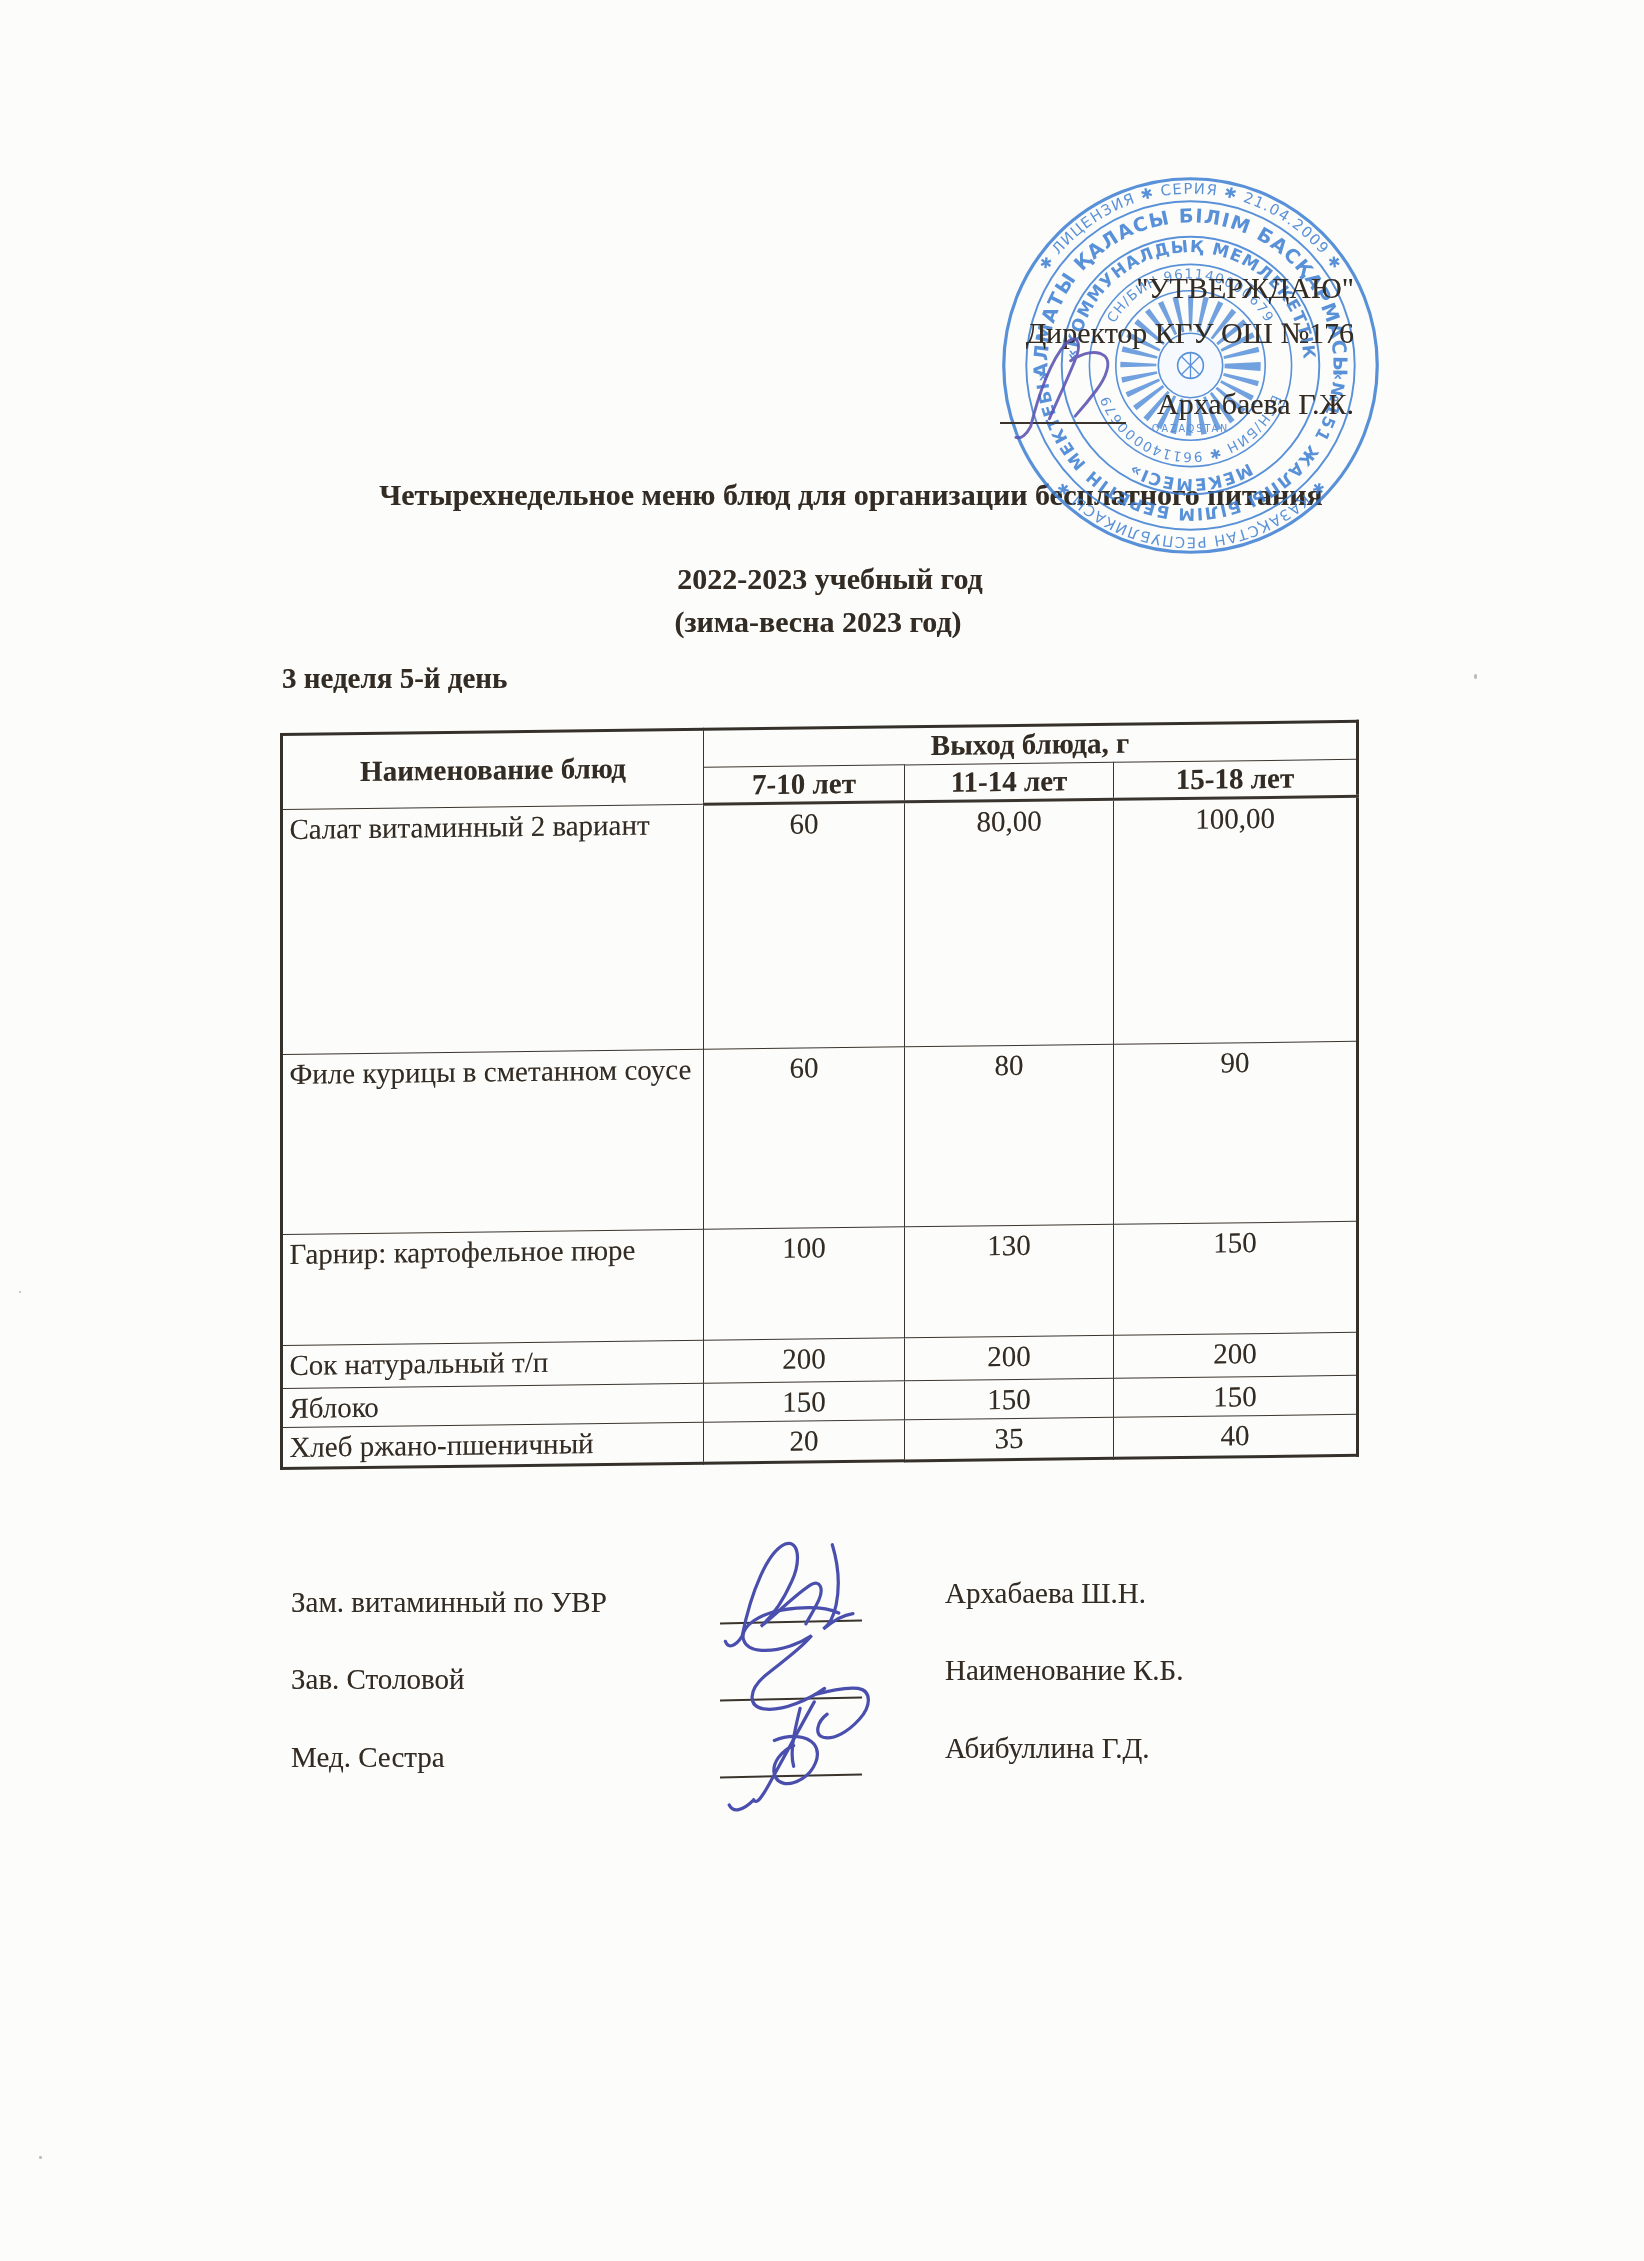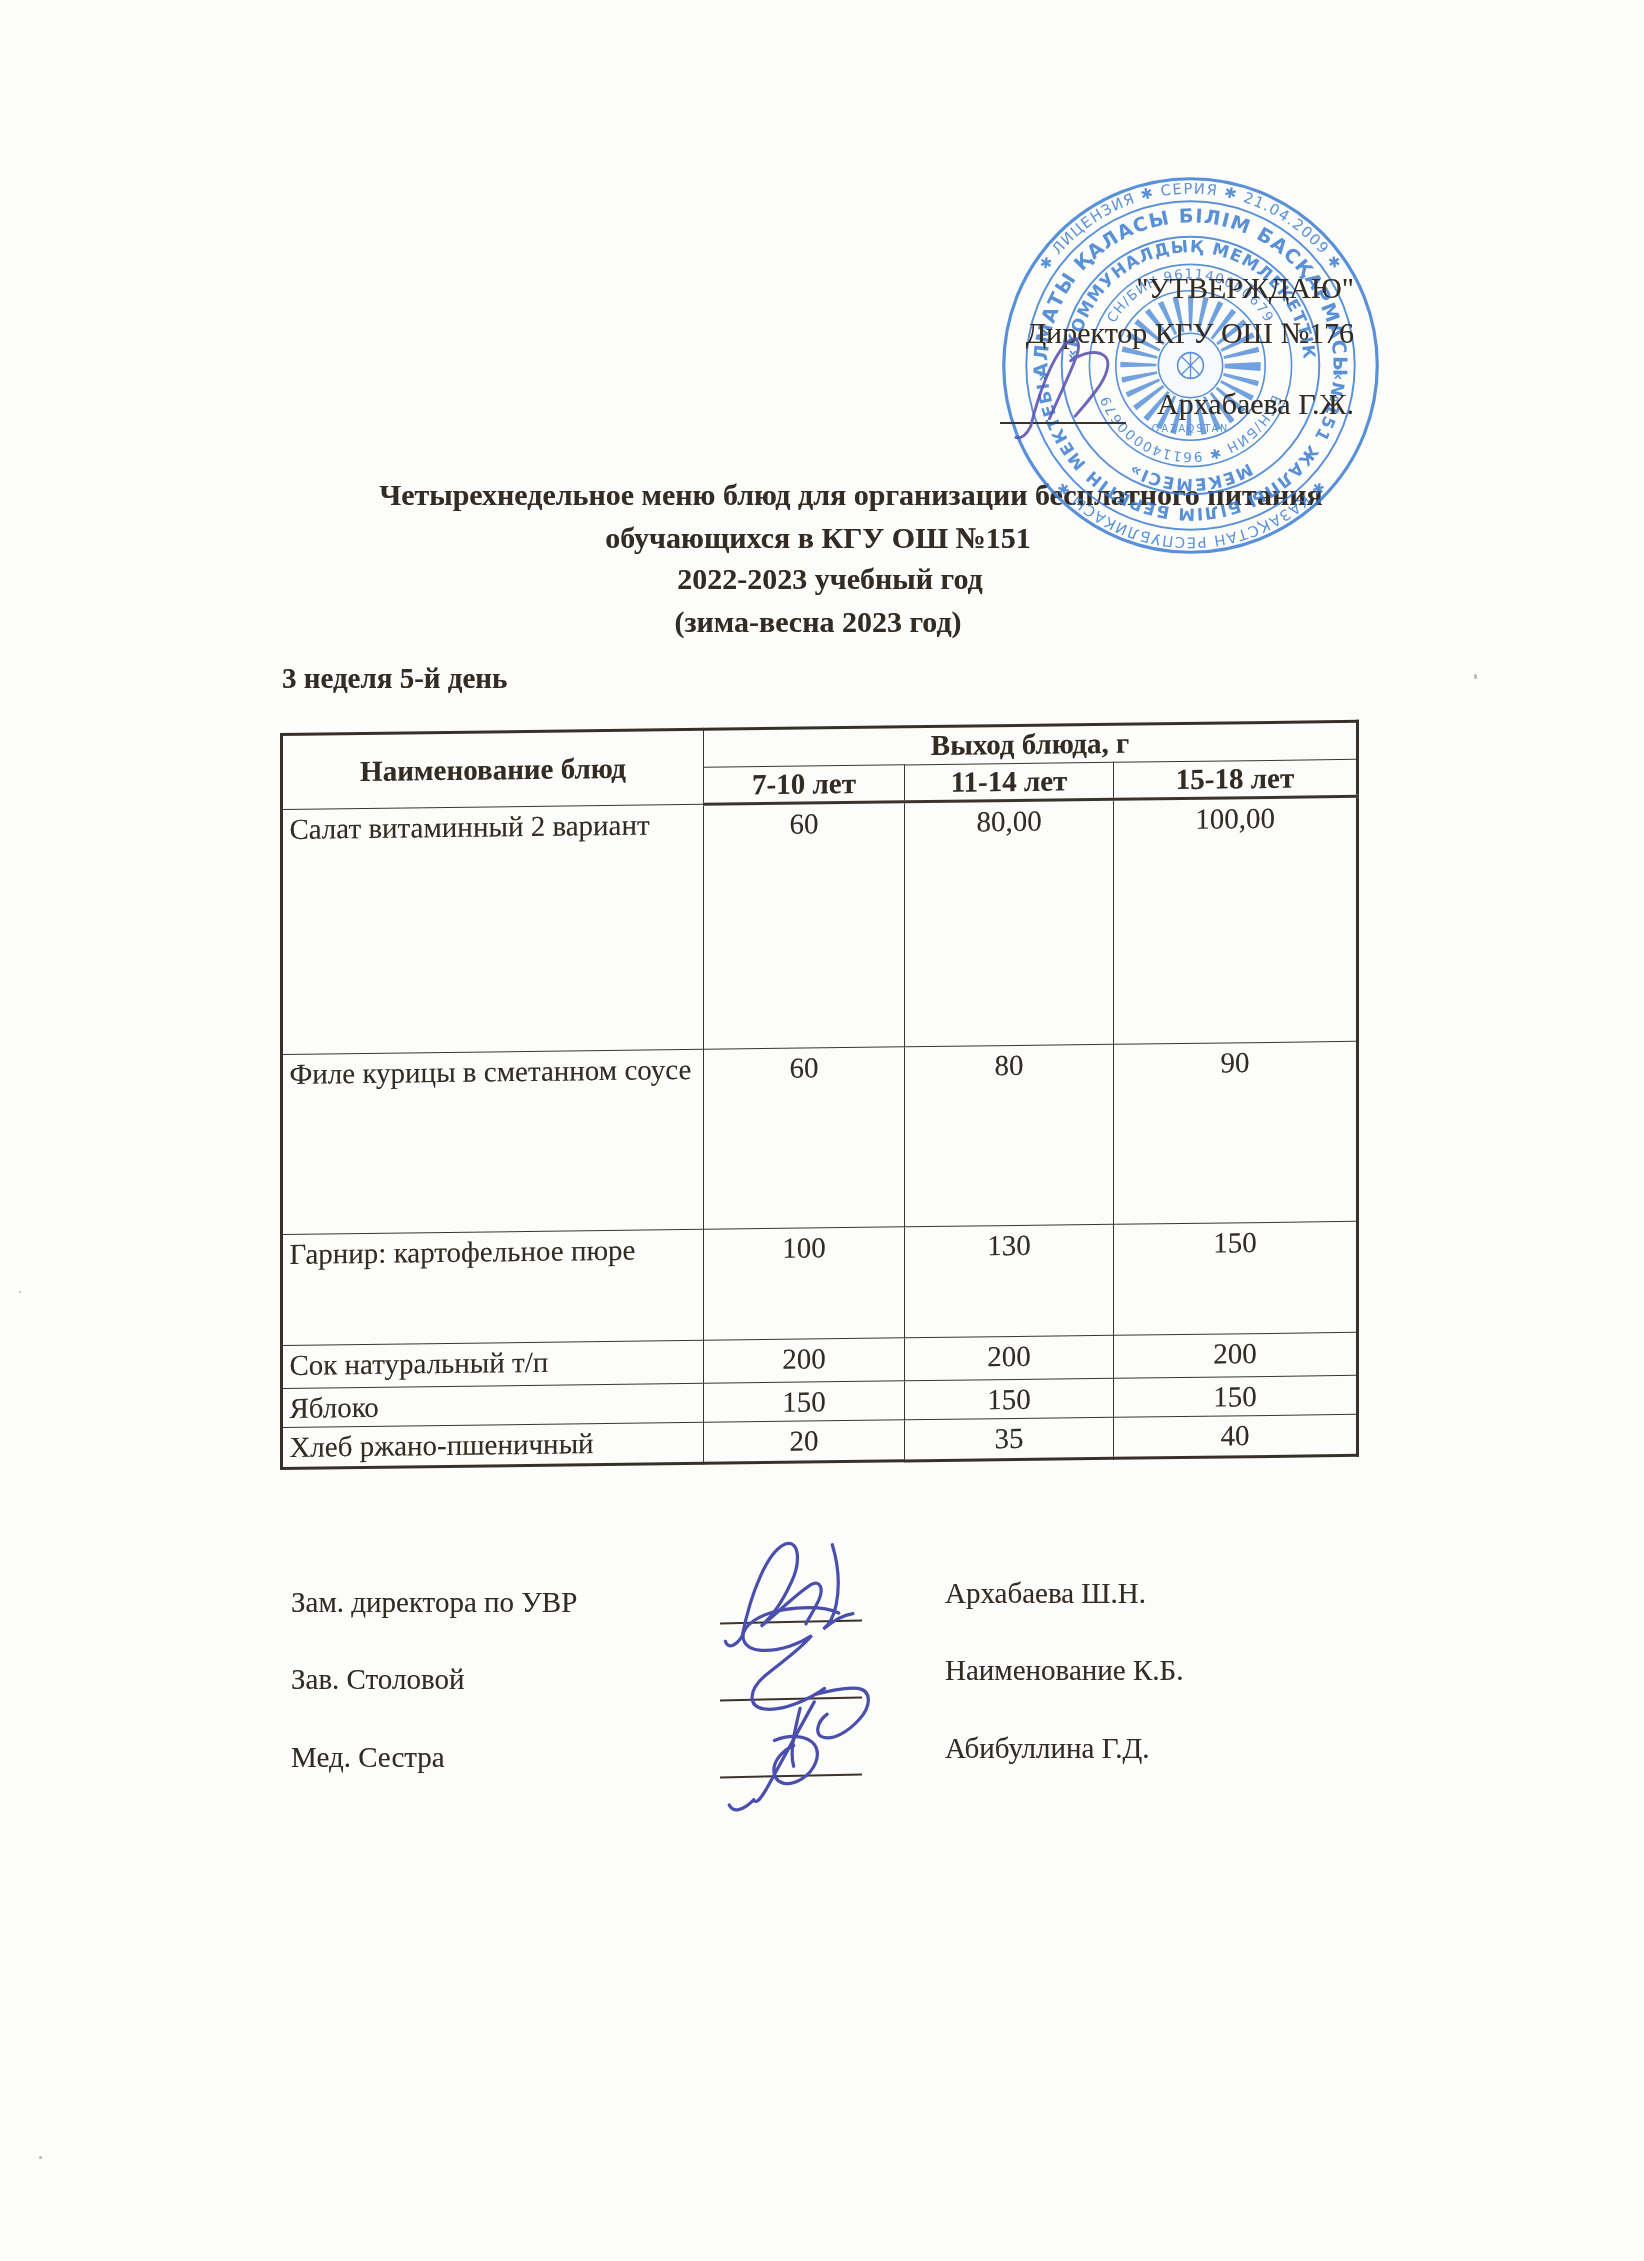--- a/index.html
+++ b/index.html
@@ -106,21 +106,20 @@
       <text x="300" y="434" text-anchor="middle" font-size="15" letter-spacing="3" fill="#3b7dd3" stroke="none" font-family="'DejaVu Sans',sans-serif">QAZAQSTAN</text>
     </g>
   </svg>
 
   <div class="approval-line al1 doc-text">"УТВЕРЖДАЮ"</div>
   <div class="approval-line al2 doc-text">Директор КГУ ОШ №176</div>
   <div class="approval-line al3 doc-text">Архабаева Г.Ж.</div>
   <div class="approval-underline"></div>
 
   <div class="title-line tl1 doc-text">Четырехнедельное меню блюд для организации бесплатного питания</div>
-  <div class="title-line tl2 doc-text">обучающихся в КГУ ОШ №151</div>
   <div class="title-line tl3 doc-text">2022-2023 учебный год</div>
   <div class="title-line tl4 doc-text">(зима-весна 2023 год)</div>
 
   <div class="section-label doc-text">3 неделя 5-й день</div>
 
   <table class="menu-table doc-text">
     <colgroup>
       <col style="width:422px">
         <col style="width:201px">
         <col style="width:209px">
@@ -168,21 +167,21 @@
       </tr>
       <tr class="r5">
         <td>Хлеб ржано-пшеничный</td>
         <td class="val-cell">20</td>
         <td class="val-cell">35</td>
         <td class="val-cell">40</td>
       </tr>
     </tbody>
   </table>
 
-  <div class="sig-role sr1 doc-text">Зам. директора по УВР</div>
+  <div class="sig-role sr1 doc-text">Зам. витаминный по УВР</div>
   <div class="sig-role sr2 doc-text">Зав. Столовой</div>
   <div class="sig-role sr3 doc-text">Мед. Сестра</div>
   <div class="sig-underline sl1"></div>
   <div class="sig-underline sl2"></div>
   <div class="sig-underline sl3"></div>
   <div class="sig-name sn1 doc-text">Архабаева Ш.Н.</div>
   <div class="sig-name sn2 doc-text">Наименование К.Б.</div>
   <div class="sig-name sn3 doc-text">Абибуллина Г.Д.</div>
 
   <svg class="ink-overlay" viewBox="0 0 2552 3510" xmlns="http://www.w3.org/2000/svg">

